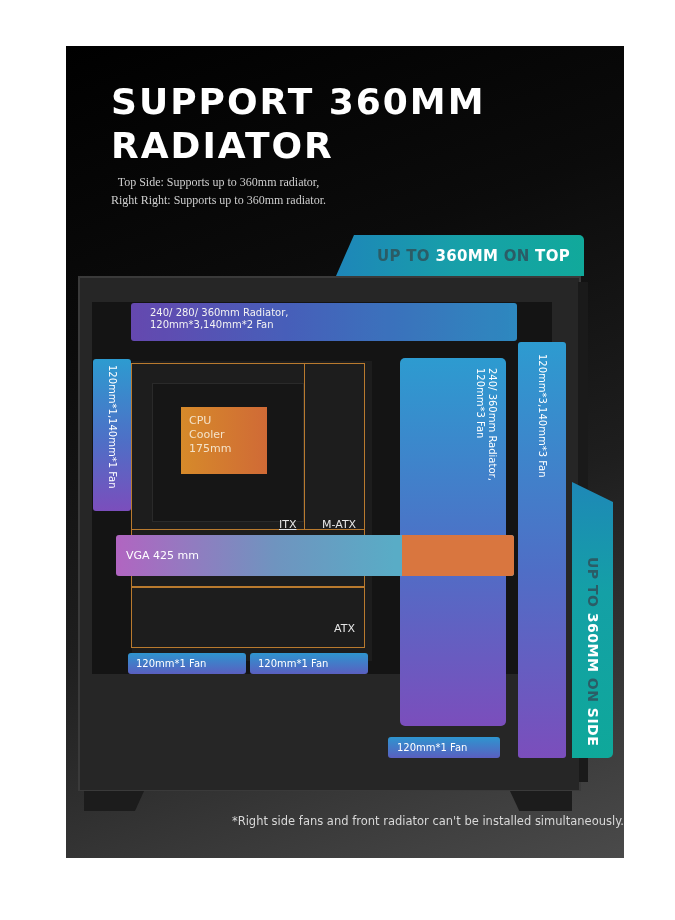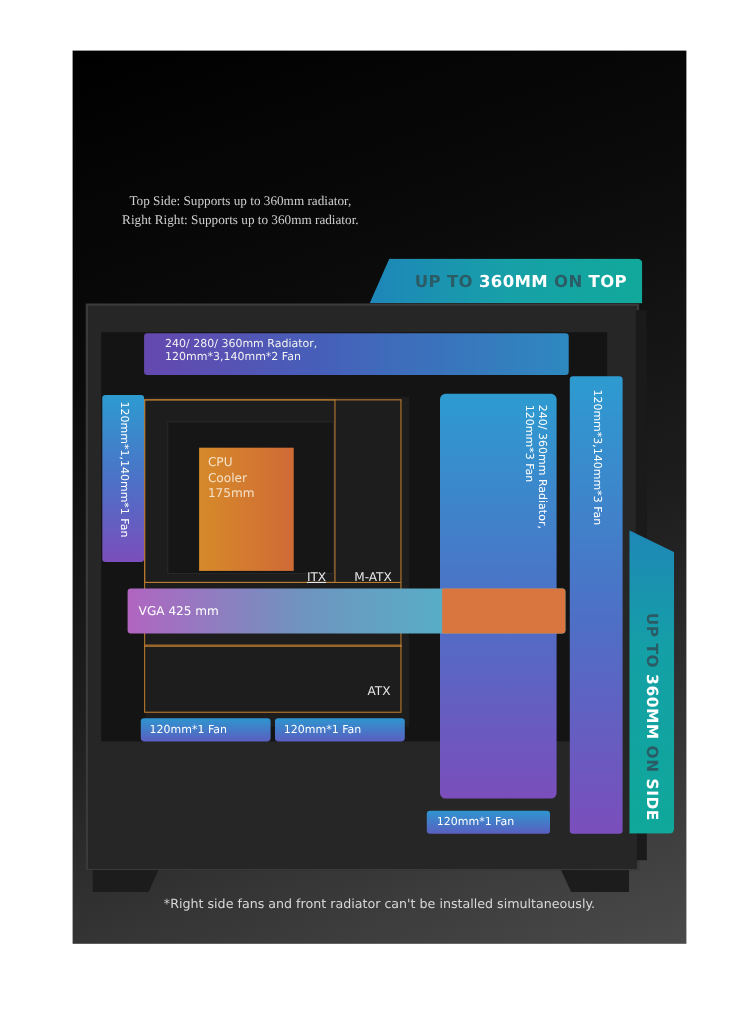--- a/index.html
+++ b/index.html
@@ -31,27 +31,31 @@
   .bar { border-radius:3px; color:#fff; box-sizing:border-box; }
   .grad-h { background: linear-gradient(90deg, #6a4bb8 0%, #4a63c2 40%, #2f8fc9 100%); }
   .grad-v-down { background: linear-gradient(180deg, #2d9bd0 0%, #4f6ec6 55%, #7b4ebc 100%); }
   .grad-fan { background: linear-gradient(180deg, #2e95cf 0%, #5a5fc0 100%); }
   .vtext { writing-mode: vertical-rl; font-size:10px; line-height:12px; white-space:nowrap; }
   .tag-side { left:506px; top:436px; width:41px; height:276px;
     background: linear-gradient(180deg, #1e88b7 0%, #14a0a6 40%, #0fa89a 100%);
     clip-path: polygon(0 0, 100% 20px, 100% 100%, 0 100%);
     border-bottom-right-radius:5px; display:flex; align-items:flex-end; justify-content:center; padding-bottom:12px; box-sizing:border-box; }
   .tag-side-text { writing-mode: vertical-rl; font-weight:bold; font-size:14px; letter-spacing:0.5px; }
-  .footnote { left:0; top:768px; width:558px; text-align:center; color:#d8d8d8; font-size:11.5px; font-family:"DejaVu Sans", sans-serif; }
+  .footnote { left:0; top:768px; width:558px; text-align:right; color:#d8d8d8; font-size:11.5px; font-family:"DejaVu Sans", sans-serif; }
 </style>
 </head>
 <body>
 
 <div class="panel">
 
+  <div class="abs title">
+    <div>SUPPORT 360MM</div>
+    <div>RADIATOR</div>
+  </div>
 
   <div class="abs subtitle">
     <div>Top Side: Supports up to 360mm radiator,</div>
     <div>Right Right: Supports up to 360mm radiator.</div>
   </div>
 
   <div class="abs tag-top">
     <span class="dim">UP TO </span>&nbsp;<span class="bright">360MM</span>&nbsp;<span class="dim"> ON </span>&nbsp;<span class="bright">TOP</span>
   </div>
 
@@ -66,21 +70,21 @@
 
   <div class="abs mb-line" style="left:65px;top:317px;width:174px;height:167px;"></div>
   <div class="abs mb-line" style="left:65px;top:317px;width:234px;height:167px;"></div>
   <div class="abs mb-line" style="left:65px;top:540px;width:234px;height:62px;"></div>
   <div class="abs mb-line" style="left:65px;top:484px;width:234px;height:58px;border-top:none;"></div>
 
   <div class="abs mb-label" style="left:213px;top:472px;text-decoration:underline;">ITX</div>
   <div class="abs mb-label" style="left:256px;top:472px;">M-ATX</div>
   <div class="abs mb-label" style="left:268px;top:576px;">ATX</div>
 
-  <div class="abs" style="left:115px;top:361px;width:86px;height:112px;background:linear-gradient(90deg,#d68a2a 0%,#d06a36 100%);color:#f4e2c8;font-size:11px;line-height:14px;padding:7px 8px;box-sizing:border-box;">
+  <div class="abs" style="left:115px;top:361px;width:86px;height:67px;background:linear-gradient(90deg,#d68a2a 0%,#d06a36 100%);color:#f4e2c8;font-size:11px;line-height:14px;padding:7px 8px;box-sizing:border-box;">
     <div>CPU</div>
     <div>Cooler</div>
     <div>175mm</div>
   </div>
 
   <div class="abs bar grad-h" style="left:65px;top:257px;width:386px;height:38px;padding:4px 19px;font-size:10px;line-height:12px;opacity:0.95;">
     <div>240/ 280/ 360mm Radiator,</div>
     <div>120mm*3,140mm*2 Fan</div>
   </div>
 

